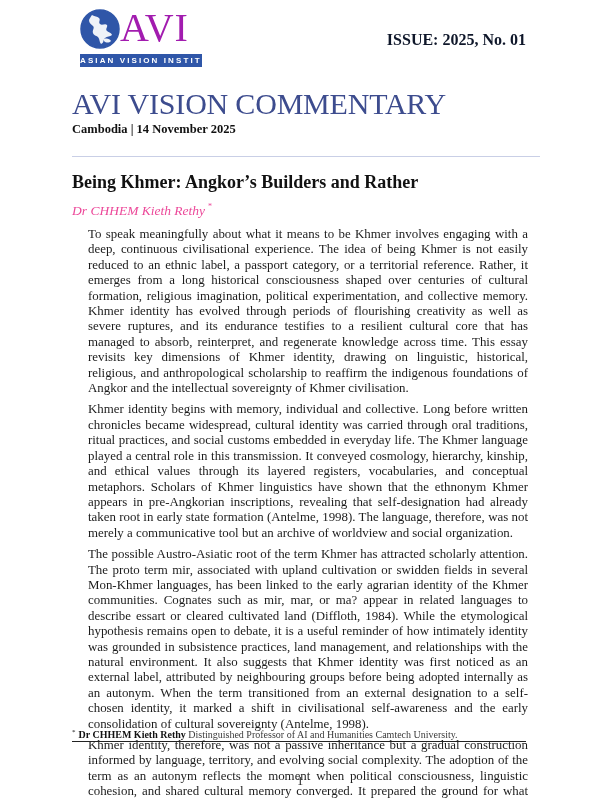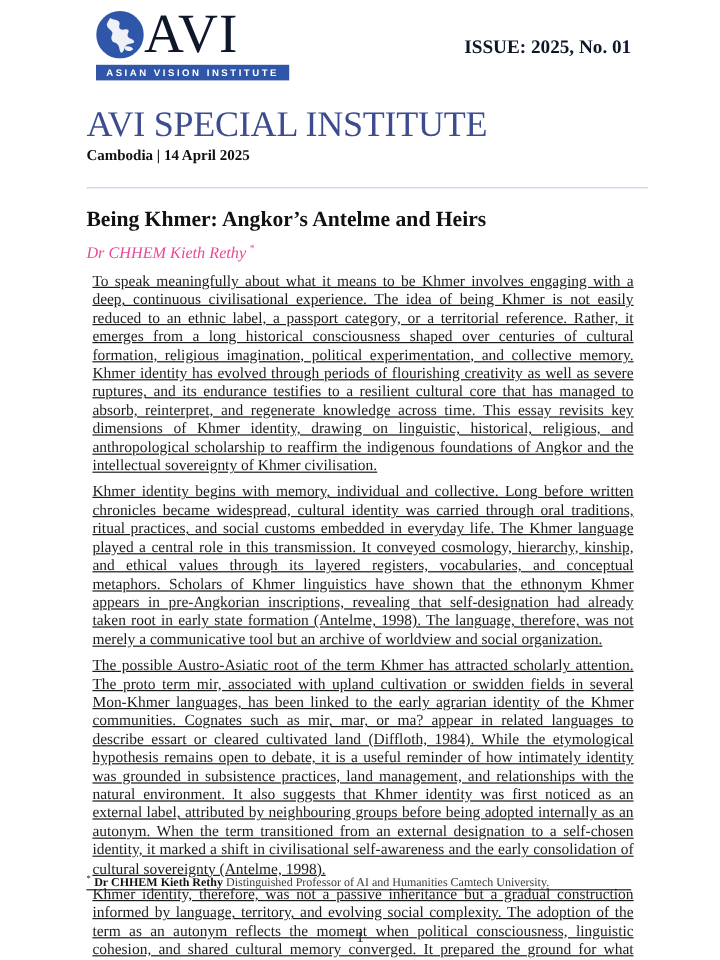--- a/index.html
+++ b/index.html
@@ -27,30 +27,30 @@
       left: 0;
       top: 0;
       width: 40px;
       height: 40px;
     }
     .logo-letters {
       position: absolute;
       left: 40px;
       top: -6px;
       font-family: "Liberation Serif", "DejaVu Serif", serif;
-      font-size: 46px;
+      font-size: 40px;
       line-height: 50px;
-      color: #0f172a;
+      color: #a21caf;
       letter-spacing: 1px;
     }
     .logo-band {
       position: absolute;
       left: 0;
       top: 45px;
-      width: 161px;
+      width: 122px;
       height: 13px;
       background: #2f56a8;
       color: #ffffff;
       font-family: "Liberation Sans", "DejaVu Sans", sans-serif;
       font-weight: bold;
       font-size: 8px;
       letter-spacing: 2.1px;
       line-height: 13px;
       text-align: center;
       white-space: nowrap;
@@ -127,22 +127,21 @@
       top: 227px;
       width: 456px;
       font-family: "Liberation Serif", "DejaVu Serif", serif;
       font-size: 12.9px;
       line-height: 15.4px;
       color: #1c1c1c;
       text-align: justify;
       hyphens: none;
     }
     .body p {
-      margin: 0 0 6px 5px;
-      text-decoration: underline;
+      margin: 0 0 6px 16px;
     }
     .footnote-rule {
       position: absolute;
       left: 72px;
       top: 741px;
       width: 454px;
       height: 0;
       border-top: 1.5px solid #222222;
     }
     .footnote {
@@ -185,26 +184,26 @@
     <path d="M12 6 C15 8 17 7 19 9 C21 11 18 13 20 15 C22 17 25 14 27 16 C28 18 25 20 27 22 C29 24 31 23 32 26 C30 28 27 27 25 29 C23 31 24 34 21 35 C19 33 20 30 18 28 C16 26 14 27 13 24 C12 21 15 19 13 17 C11 15 9 14 9 11 C10 9 11 7 12 6 Z" fill="#ffffff" opacity="0.92"></path>
     <path d="M24 30 C27 29 30 30 31 32 C29 34 26 34 24 32 Z" fill="#ffffff" opacity="0.92"></path>
     <circle cx="20" cy="20" r="19" fill="none" stroke="#2f56a8" stroke-width="1.5"></circle>
   </svg>
   <div class="logo-letters">AVI</div>
   <div class="logo-band">ASIAN VISION INSTITUTE</div>
 </div>
 
 <div class="issue">ISSUE: 2025, No. 01</div>
 
-<div class="main-title">AVI SPECIAL INSTITUTE</div>
-<div class="dateline">Cambodia | 14 April 2025</div>
+<div class="main-title">AVI VISION COMMENTARY</div>
+<div class="dateline">Cambodia | 14 November 2025</div>
 
 <div class="separator"></div>
 
-<div class="article-title">Being Khmer: Angkor’s Antelme and Heirs</div>
+<div class="article-title">Being Khmer: Angkor’s Builders and Rather</div>
 <div class="byline">
   <span>Dr CHHEM Kieth Rethy</span><sup>*</sup>
 </div>
 
 <div class="body">
   <p>To speak meaningfully about what it means to be Khmer involves engaging with a deep, continuous civilisational experience. The idea of being Khmer is not easily reduced to an ethnic label, a passport category, or a territorial reference. Rather, it emerges from a long historical consciousness shaped over centuries of cultural formation, religious imagination, political experimentation, and collective memory. Khmer identity has evolved through periods of flourishing creativity as well as severe ruptures, and its endurance testifies to a resilient cultural core that has managed to absorb, reinterpret, and regenerate knowledge across time. This essay revisits key dimensions of Khmer identity, drawing on linguistic, historical, religious, and anthropological scholarship to reaffirm the indigenous foundations of Angkor and the intellectual sovereignty of Khmer civilisation.</p>
   <p>Khmer identity begins with memory, individual and collective. Long before written chronicles became widespread, cultural identity was carried through oral traditions, ritual practices, and social customs embedded in everyday life. The Khmer language played a central role in this transmission. It conveyed cosmology, hierarchy, kinship, and ethical values through its layered registers, vocabularies, and conceptual metaphors. Scholars of Khmer linguistics have shown that the ethnonym Khmer appears in pre-Angkorian inscriptions, revealing that self-designation had already taken root in early state formation (Antelme, 1998). The language, therefore, was not merely a communicative tool but an archive of worldview and social organization.</p>
   <p>The possible Austro-Asiatic root of the term Khmer has attracted scholarly attention. The proto term mir, associated with upland cultivation or swidden fields in several Mon-Khmer languages, has been linked to the early agrarian identity of the Khmer communities. Cognates such as mir, mar, or ma? appear in related languages to describe essart or cleared cultivated land (Diffloth, 1984). While the etymological hypothesis remains open to debate, it is a useful reminder of how intimately identity was grounded in subsistence practices, land management, and relationships with the natural environment. It also suggests that Khmer identity was first noticed as an external label, attributed by neighbouring groups before being adopted internally as an autonym. When the term transitioned from an external designation to a self-chosen identity, it marked a shift in civilisational self-awareness and the early consolidation of cultural sovereignty (Antelme, 1998).</p>
   <p>Khmer identity, therefore, was not a passive inheritance but a gradual construction informed by language, territory, and evolving social complexity. The adoption of the term as an autonym reflects the moment when political consciousness, linguistic cohesion, and shared cultural memory converged. It prepared the ground for what would later become the Angkorian state, a sophisticated polity that integrated diverse knowledge systems while maintaining a distinct</p>
 </div>

